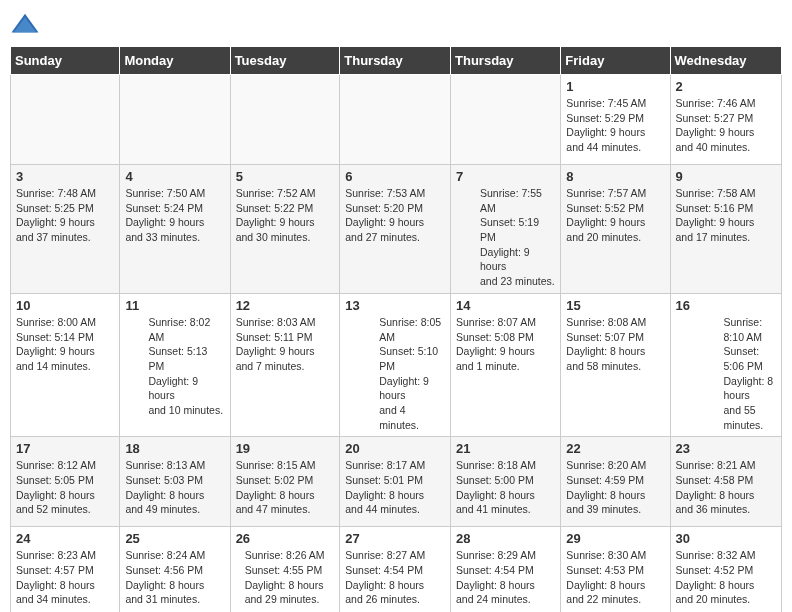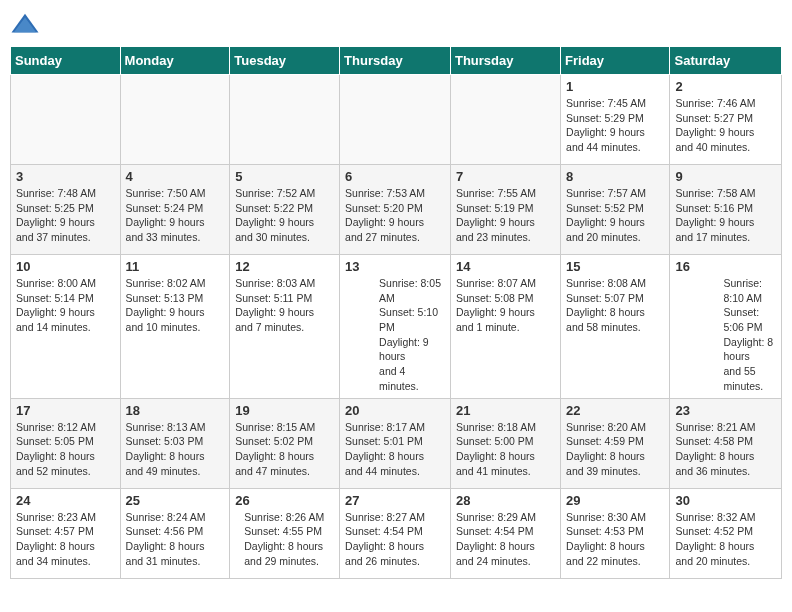--- a/index.html
+++ b/index.html
@@ -42,21 +42,21 @@
     }
     .location {
       font-size: 15px;
       color: #555;
     }
     .calendar {
       width: 100%;
       border-collapse: collapse;
     }
     .calendar th {
-      background-color: #0f766e;
+      background-color: #404040;
       color: #fff;
       font-size: 13px;
       padding: 6px 4px;
       text-align: left;
       border: 1px solid #fff;
     }
     .calendar td {
       border: 1px solid #ccc;
       vertical-align: top;
       padding: 4px 5px;
@@ -108,21 +108,21 @@
 
 <table class="calendar">
   <thead>
     <tr>
     <th>Sunday</th>
         <th>Monday</th>
         <th>Tuesday</th>
         <th>Thursday</th>
         <th>Thursday</th>
         <th>Friday</th>
-        <th>Saturday</th>
+        <th>Wednesday</th>
       </tr>
   </thead>
   <tbody id="calendar-body">
   <tr>
         <td class="empty"></td>
         <td class="empty"></td>
         <td class="empty"></td>
         <td class="empty"></td>
         <td class="empty"></td>
         <td>
@@ -164,21 +164,21 @@
         </td>
         <td>
           <div class="day-number">6</div>
           <div class="day-info" style="white-space: pre-line;">Sunrise: 7:53 AM
 Sunset: 5:20 PM
 Daylight: 9 hours
 and 27 minutes.</div>
         </td>
         <td>
           <div class="day-number">7</div>
-          <div class="day-info" style="white-space: pre-line;">Sunrise: 7:55 AM
+          <div class="day-info" style="white-space: pre-line; margin-left: 24px;">Sunrise: 7:55 AM
 Sunset: 5:19 PM
 Daylight: 9 hours
 and 23 minutes.</div>
         </td>
         <td>
           <div class="day-number">8</div>
           <div class="day-info" style="white-space: pre-line;">Sunrise: 7:57 AM
 Sunset: 5:52 PM
 Daylight: 9 hours
 and 20 minutes.</div>
@@ -194,21 +194,21 @@
       <tr>
         <td>
           <div class="day-number">10</div>
           <div class="day-info" style="white-space: pre-line;">Sunrise: 8:00 AM
 Sunset: 5:14 PM
 Daylight: 9 hours
 and 14 minutes.</div>
         </td>
         <td>
           <div class="day-number">11</div>
-          <div class="day-info" style="white-space: pre-line;">Sunrise: 8:02 AM
+          <div class="day-info" style="white-space: pre-line; margin-left: 23px;">Sunrise: 8:02 AM
 Sunset: 5:13 PM
 Daylight: 9 hours
 and 10 minutes.</div>
         </td>
         <td>
           <div class="day-number">12</div>
           <div class="day-info" style="white-space: pre-line;">Sunrise: 8:03 AM
 Sunset: 5:11 PM
 Daylight: 9 hours
 and 7 minutes.</div>

